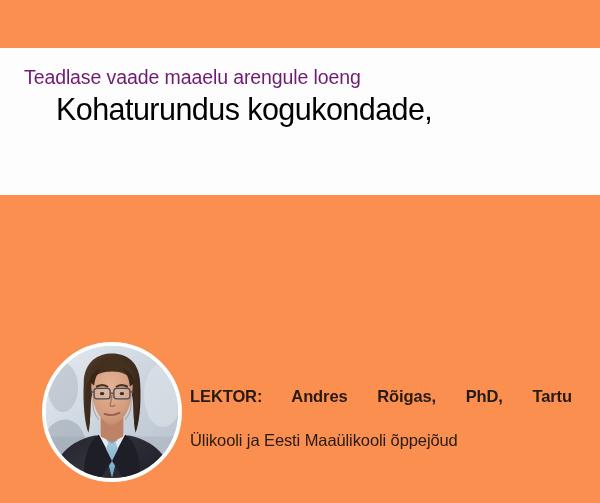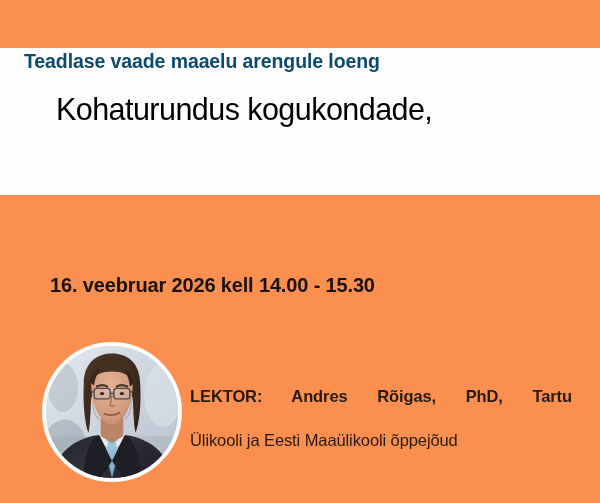--- a/index.html
+++ b/index.html
@@ -25,26 +25,26 @@
     top: 48px;
     width: 600px;
     height: 147px;
     background: #fdfdfd;
   }
 
   
   .kicker {
     position: absolute;
     left: 24px;
-    top: 48px;
+    top: 64px;
     width: 540px;
     font-size: 19.5px;
-    font-weight: 700;
+    font-weight: 400;
     letter-spacing: -0.1px;
-    color: #0c4a6e;
+    color: #701a75;
     line-height: 26px;
     white-space: nowrap;
   }
 
   .headline {
     position: absolute;
     left: 20px;
     top: 93px;
     width: 566px;
     font-size: 30.5px;
@@ -131,21 +131,20 @@
 
   <div class="white-band"></div>
 
   <div class="kicker">Teadlase vaade maaelu arengule loeng</div>
 
   <div class="headline">
     <span class="hl-line">Kohaturundus kogukondade,</span>
   </div>
 
 
-  <div class="datetime">16. veebruar 2026 kell 14.00 - 15.30</div>
 
   <div class="portrait">
     <svg viewBox="0 0 140 140" preserveAspectRatio="xMidYMid slice">
       <defs>
         <linearGradient id="bgGrad" x1="0" y1="0" x2="1" y2="1">
           <stop offset="0%" stop-color="#e6ebf0"></stop>
           <stop offset="55%" stop-color="#c9d2dc"></stop>
           <stop offset="100%" stop-color="#b6c0cb"></stop>
         </linearGradient>
         <radialGradient id="faceGrad" cx="45%" cy="38%" r="70%">

